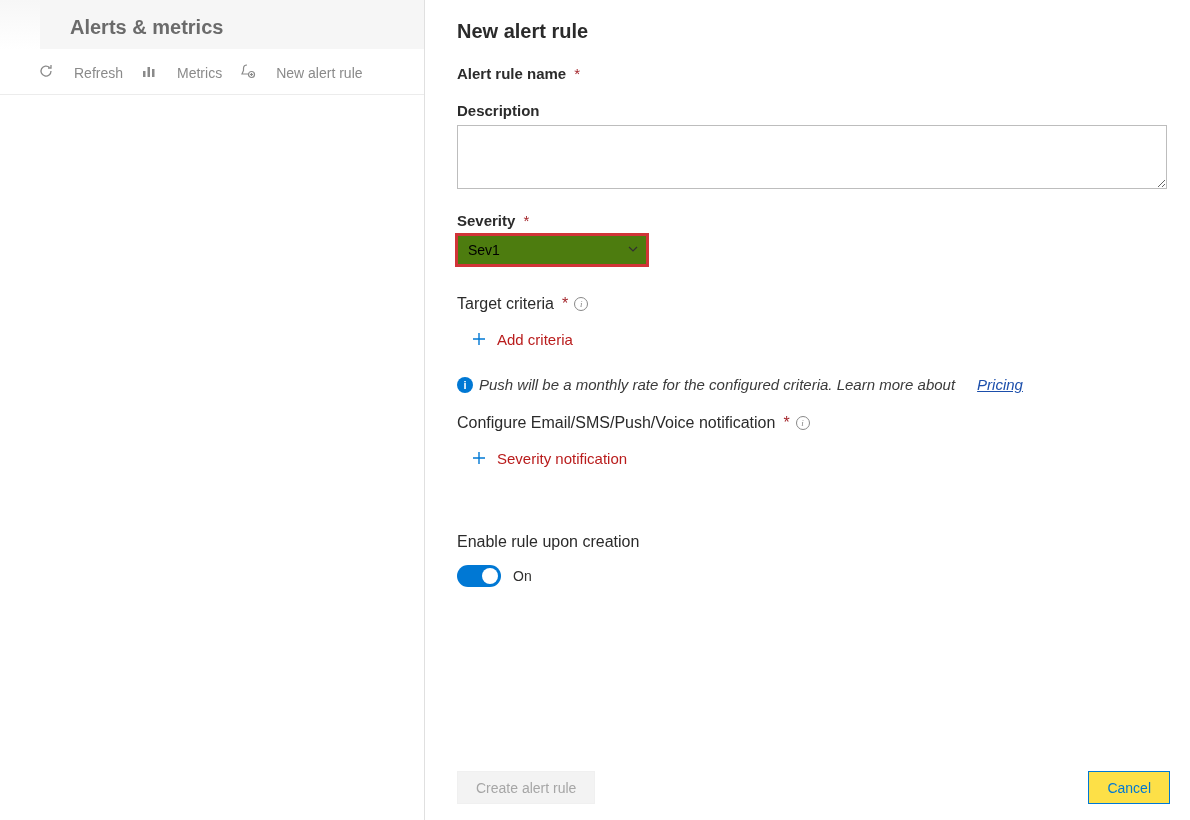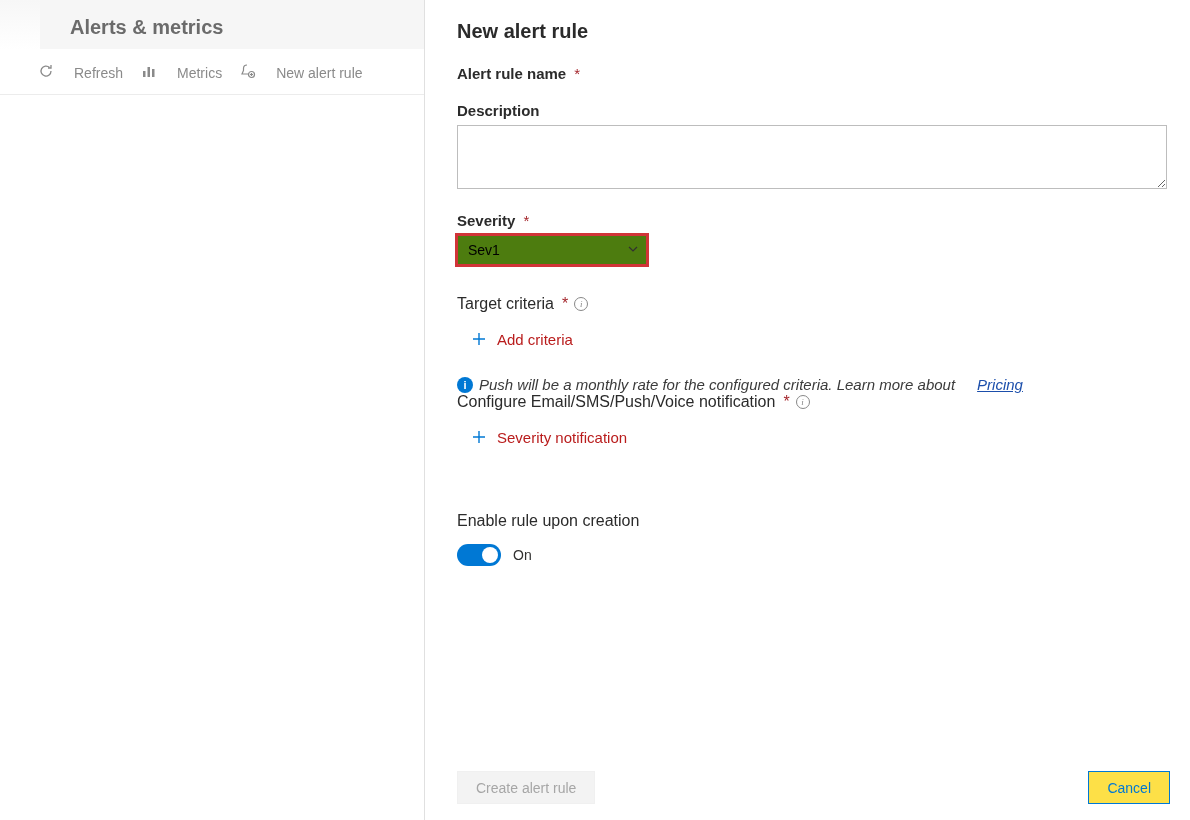--- a/index.html
+++ b/index.html
@@ -341,21 +341,21 @@
       </div>
 
       
       <div class="info-banner">
         <span class="info-solid">i</span>
         <span>Push will be a monthly rate for the configured criteria. Learn more about</span>
         <a href="#">Pricing</a>
       </div>
 
       
-      <div class="section-label big" style="margin-top:0">
+      <div class="section-label big" style="margin-top:21px">
         <span>Configure Email/SMS/Push/Voice notification</span>
         <span class="req">*</span>
         <span class="info-circle">i</span>
       </div>
       <div class="add-row">
         <span class="plus">
           <svg width="16" height="16" viewBox="0 0 16 16" stroke="#0078d4" stroke-width="1.4">
             <path d="M8 2v12M2 8h12"></path>
           </svg>
         </span>

